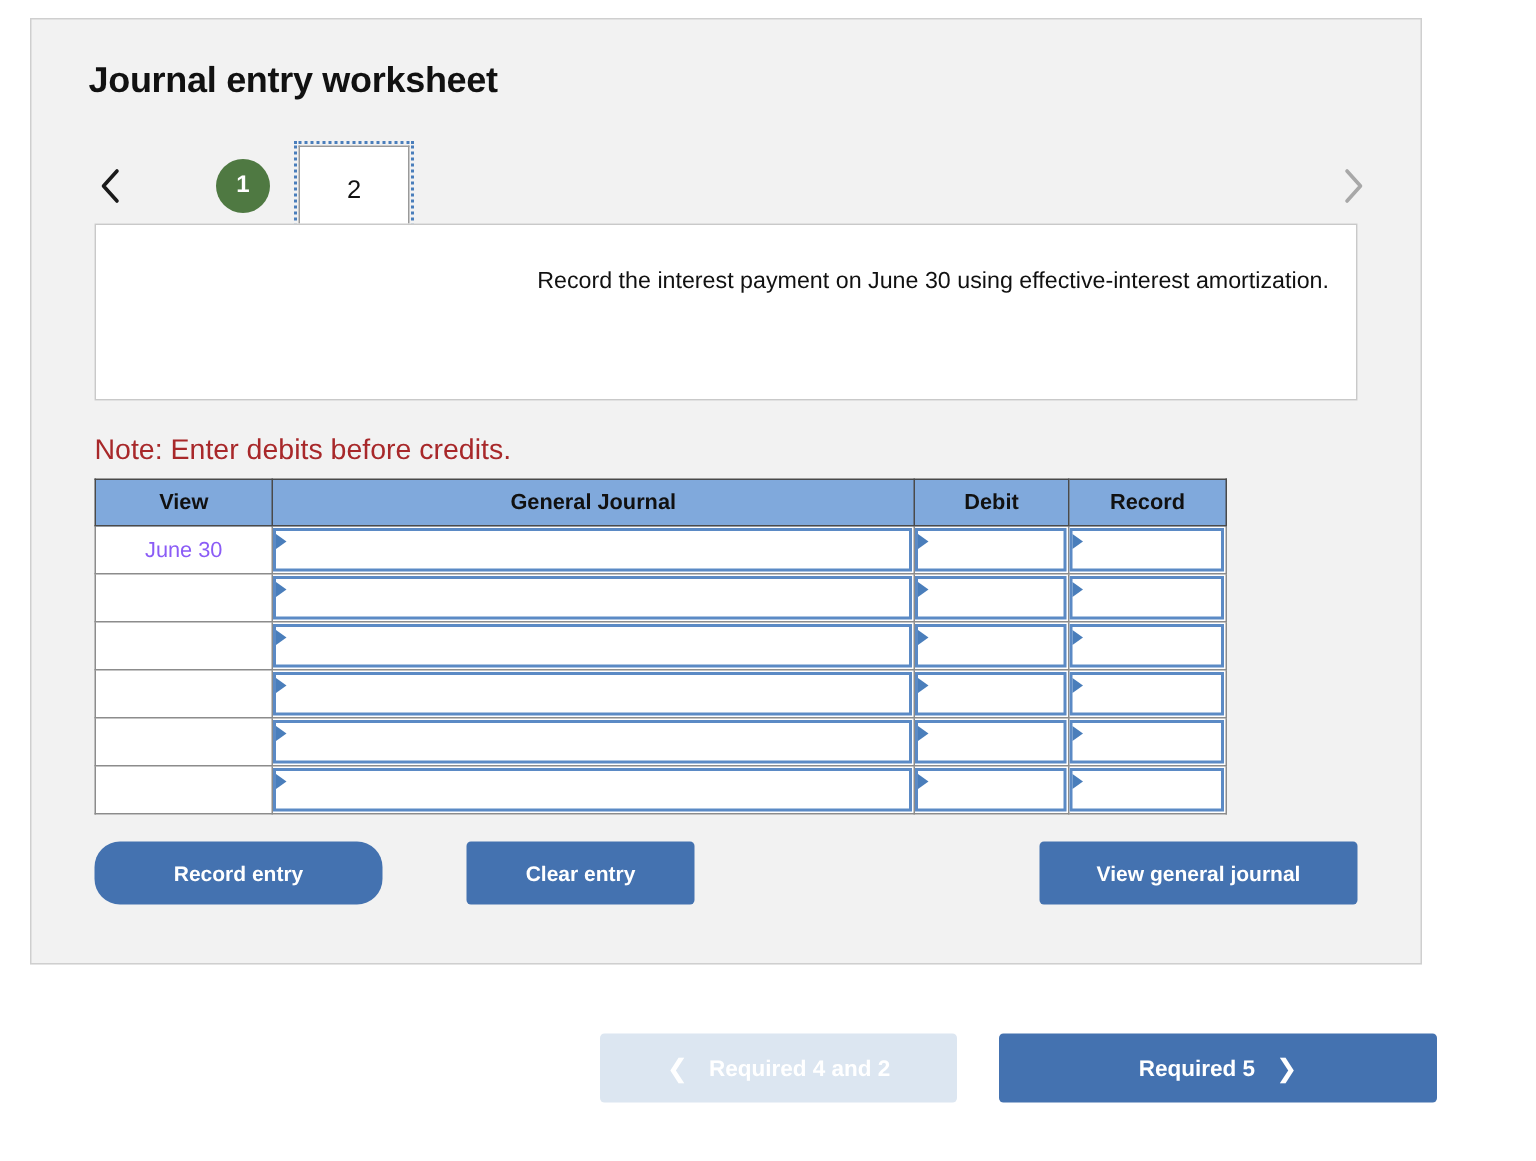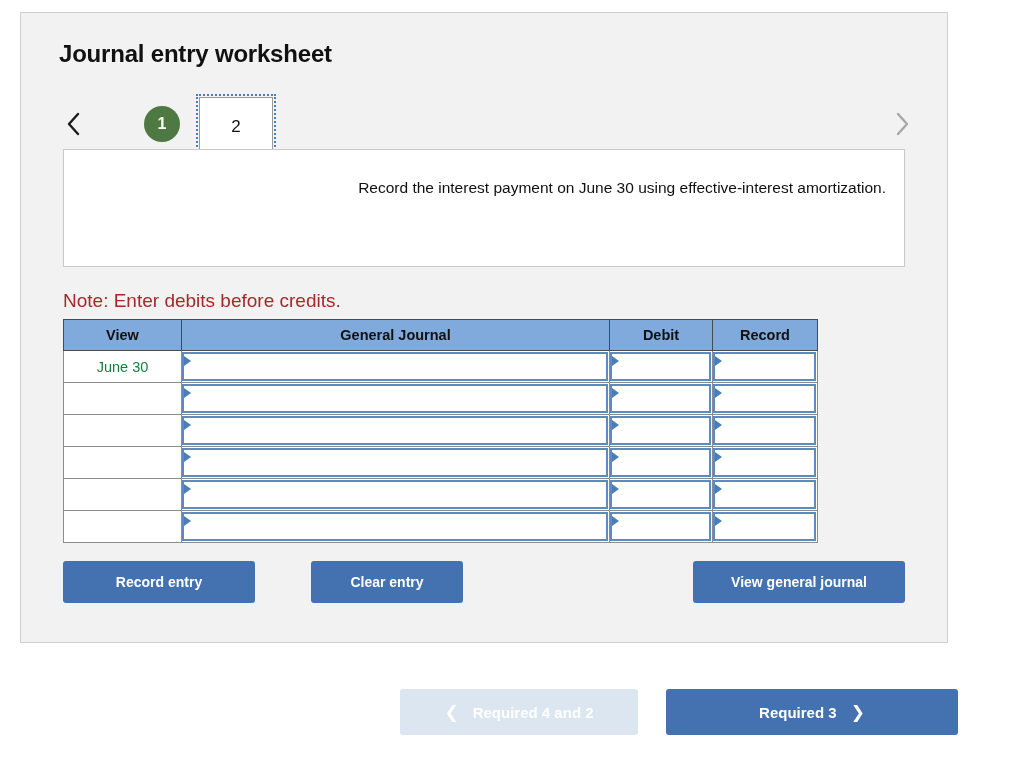--- a/index.html
+++ b/index.html
@@ -158,21 +158,21 @@
     vertical-align: middle;
   }
   .col-date   { width: 118px; }
   .col-gj     { width: 428px; }
   .col-debit  { width: 103px; }
   .col-credit { width: 105px; }
 
   .date-cell {
     text-align: center;
     font-size: 14.5px;
-    color: #15803d;
+    color: #8b5cf6;
   }
 
   
   .cell-input {
     position: relative;
     box-sizing: border-box;
     margin: 1px 1px 1px 0;
     height: 29px;
     background: #ffffff;
     border: 2px solid #5b8ac5;
@@ -200,21 +200,21 @@
     font-family: "Liberation Sans", sans-serif;
     font-size: 14px;
     font-weight: bold;
     border-radius: 3px;
     cursor: pointer;
     height: 42px;
     display: flex;
     align-items: center;
     justify-content: center;
   }
-  .btn-record { left: 42px; top: 548px; width: 192px; }
+  .btn-record { left: 42px; top: 548px; width: 192px; border-radius: 17px; }
   .btn-clear  { left: 290px; top: 548px; width: 152px; }
   .btn-view   { left: 672px; top: 548px; width: 212px; }
 
   
   .nav-btn {
     position: absolute;
     height: 46px;
     border: none;
     border-radius: 3px;
     font-family: "Liberation Sans", sans-serif;
@@ -395,17 +395,17 @@
     </div>
 
   </div>
 
   <div class="nav-btn nav-prev">
     <span class="nav-chev">❮</span>
     <span>Required 4 and 2</span>
   </div>
 
   <div class="nav-btn nav-next">
-    <span>Required 3</span>
+    <span>Required 5</span>
     <span class="nav-chev">❯</span>
   </div>
 
 </div>
 
 </body></html>

